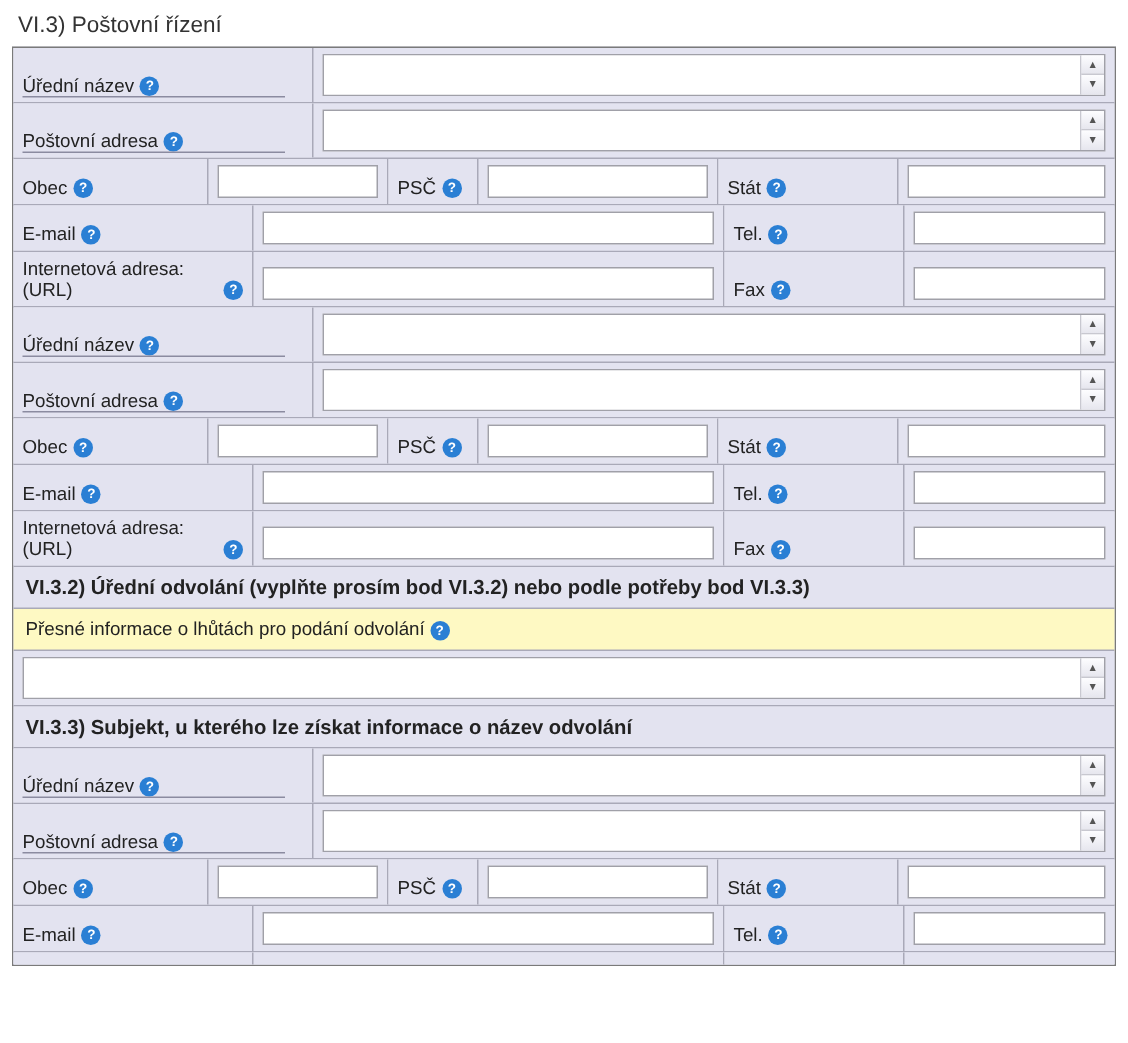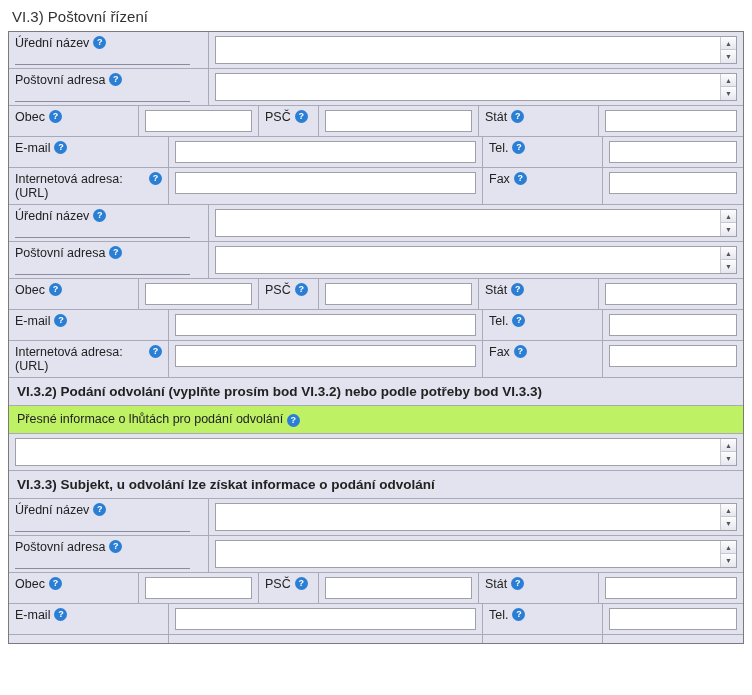--- a/index.html
+++ b/index.html
@@ -26,32 +26,32 @@
     font-weight: 700;
     font-size: 13.5px;
     padding: 6px 8px;
     border-bottom: 1px solid #a9a9b8;
     background: #e3e3f0;
   }
   .sub-label-row {
     font-size: 12.5px;
     padding: 6px 8px;
     border-bottom: 1px solid #a9a9b8;
-    background: #bef264;
+    background: #fef9c3;
   }
   .row {
     display: flex;
     align-items: stretch;
     border-bottom: 1px solid #a9a9b8;
     background: #e3e3f0;
   }
   .row:last-child { border-bottom: none; }
   .cell {
     display: flex;
-    align-items: flex-start;
+    align-items: flex-end;
     padding: 4px 6px;
     gap: 4px;
     border-right: 1px solid #a9a9b8;
   }
   .cell:last-child { border-right: none; }
   .label-cell {
     flex: 0 0 auto;
     background: #e3e3f0;
     font-size: 12.5px;
     position: relative;
@@ -327,36 +327,36 @@
       </div>
     <div class="cell label-cell" style="width:120px">
       <span class="label-text">Fax</span>
       <span class="help-icon">?</span>
     </div>
     <div class="cell input-cell" style="flex:0 0 140px">
         <input class="text-input" value="" style="">
       </div>
   </div>
 
-  <div class="section-heading">VI.3.2) Podání odvolání (vyplňte prosím bod VI.3.2) nebo podle potřeby bod VI.3.3)</div>
+  <div class="section-heading">VI.3.2) Úřední odvolání (vyplňte prosím bod VI.3.2) nebo podle potřeby bod VI.3.3)</div>
   <div class="sub-label-row">
     <span>Přesné informace o lhůtách pro podání odvolání</span>
     <span class="help-icon">?</span>
   </div>
   <div class="full-width-textarea-row">
     <div class="textarea-box" style="min-height:28px">
       <input class="textarea-content" style="border: none; height: auto;" value="">
       <div class="stepper">
           <div class="stepper-btn">▲</div>
           <div class="stepper-btn">▼</div>
         </div>
     </div>
   </div>
 
-  <div class="section-heading">VI.3.3) Subjekt, u odvolání lze získat informace o podání odvolání</div>
+  <div class="section-heading">VI.3.3) Subjekt, u kterého lze získat informace o název odvolání</div>
 
   <div class="row">
     <div class="cell label-cell w-200">
       <span class="label-text">Úřední název</span>
       <span class="help-icon">?</span>
       <div class="underline"></div>
     </div>
     <div class="textarea-wrap">
       <div class="textarea-box">
         <input class="textarea-content" style="border: none; height: auto;" value="">

